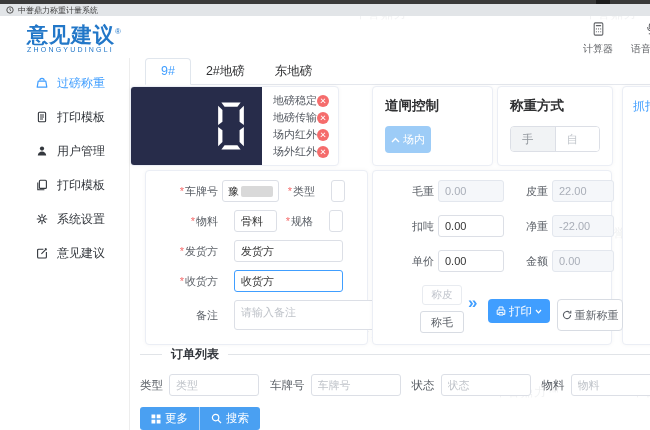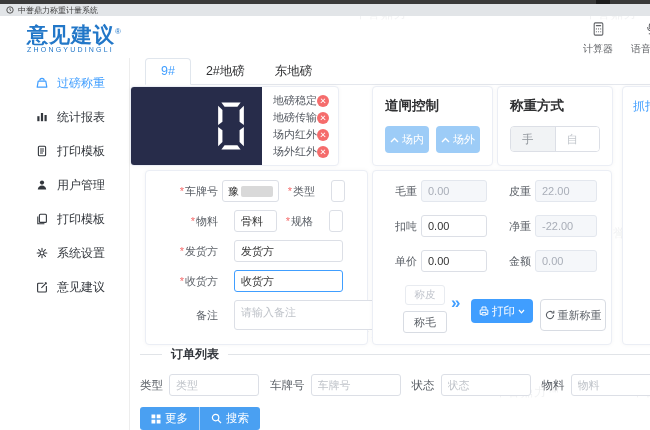--- a/index.html
+++ b/index.html
@@ -78,21 +78,21 @@
                display:flex; align-items:center; gap:2px; padding:0 5px; }
   .plate-box .prov { font-size:11px; color:#333; }
   .redact { width:32px; height:11px; background:#d9d9d9; border-radius:2px; filter:blur(.7px); }
   .remark { height:30px; resize:none; padding-top:4px; position:relative; }
   .remark-wrap { position:relative; flex:1; display:flex; }
   .resize-grip { position:absolute; right:2px; bottom:2px; width:7px; height:7px;
                  background:repeating-linear-gradient(135deg,transparent 0 2px,#b9bec5 2px 3px);
                  clip-path:polygon(100% 0,100% 100%,0 100%); }
 
   
-  .weights-card { left:372px; top:170px; width:240px; height:175px; padding:9px 12px; }
+  .weights-card { left:372px; top:170px; width:240px; height:175px; padding:9px 29px; }
   .wrow { display:flex; align-items:center; margin-bottom:13px; height:22px; }
   .wl1 { width:32px; } .wl2 { width:34px; margin-left:10px; }
   .winp { height:22px; border-radius:3px; padding:0 6px; font-size:11px; font-family:inherit; margin-left:4px; outline:none; }
   .winp.ro { background:#f5f7fa; border:1px solid #e3e7ee; color:#a9aeb8; }
   .winp.ed { background:#fff; border:1px solid #dcdfe6; color:#333; }
   .winp.c1 { width:66px; } .winp.c2 { width:62px; }
   .actions { position:relative; height:62px; }
   .abtn { position:absolute; display:flex; align-items:center; justify-content:center; gap:3px;
           border-radius:3px; background:#fff; font-family:inherit; cursor:pointer; }
   .btn-tare { left:20px; top:0; width:40px; height:20px; font-size:10.5px; color:#c0c4cc; border:1px solid #e8ebf0; }
@@ -175,28 +175,20 @@
   <div class="sidebar">
     <div class="side-item active">
       <svg width="12" height="12" viewBox="0 0 12 12">
         <path d="M3.8 3.6a2.2 2.2 0 0 1 4.4 0" fill="none" stroke="currentColor" stroke-width="1.2"></path>
         <path d="M2.2 4.2h7.6l1 6H1.2z" fill="none" stroke="currentColor" stroke-width="1.2" stroke-linejoin="round"></path>
       </svg>
       <span>过磅称重</span>
     </div>
     <div class="side-item">
       <svg width="12" height="12" viewBox="0 0 12 12">
-        <rect x="1.3" y="5.2" width="2.2" height="5" fill="currentColor"></rect>
-        <rect x="4.9" y="2" width="2.2" height="8.2" fill="currentColor"></rect>
-        <rect x="8.5" y="4" width="2.2" height="6.2" fill="currentColor"></rect>
-      </svg>
-      <span>统计报表</span>
-    </div>
-    <div class="side-item">
-      <svg width="12" height="12" viewBox="0 0 12 12">
         <rect x="2.4" y="1.2" width="7.2" height="9.6" rx="1" fill="none" stroke="currentColor" stroke-width="1.1"></rect>
         <path d="M4.4 4h3.2 M4.4 6h3.2 M4.4 8h2.2" stroke="currentColor" stroke-width="1" fill="none" stroke-linecap="round"></path>
       </svg>
       <span>打印模板</span>
     </div>
     <div class="side-item">
       <svg width="12" height="12" viewBox="0 0 12 12">
         <circle cx="6" cy="3.6" r="2.1" fill="currentColor"></circle>
         <path d="M1.8 10.6a4.2 4.2 0 0 1 8.4 0z" fill="currentColor"></path>
       </svg>
@@ -265,26 +257,20 @@
   </div>
 
   <div class="card gate-card">
     <div class="card-title">道闸控制</div>
     <div class="gate-btns">
       <button class="gate-btn">
         <svg width="9" height="6" viewBox="0 0 9 6">
           <polyline points="1,5 4.5,1.5 8,5" fill="none" stroke="#fff" stroke-width="1.4"></polyline>
         </svg>
         <span>场内</span>
-      </button>
-      <button class="gate-btn">
-        <svg width="9" height="6" viewBox="0 0 9 6">
-          <polyline points="1,5 4.5,1.5 8,5" fill="none" stroke="#fff" stroke-width="1.4"></polyline>
-        </svg>
-        <span>场外</span>
       </button>
     </div>
   </div>
 
   <div class="card mode-card">
     <div class="card-title">称重方式</div>
     <div class="seg">
       <span class="seg-cell sel">手动</span>
       <span class="seg-cell unsel">自动</span>
     </div>

